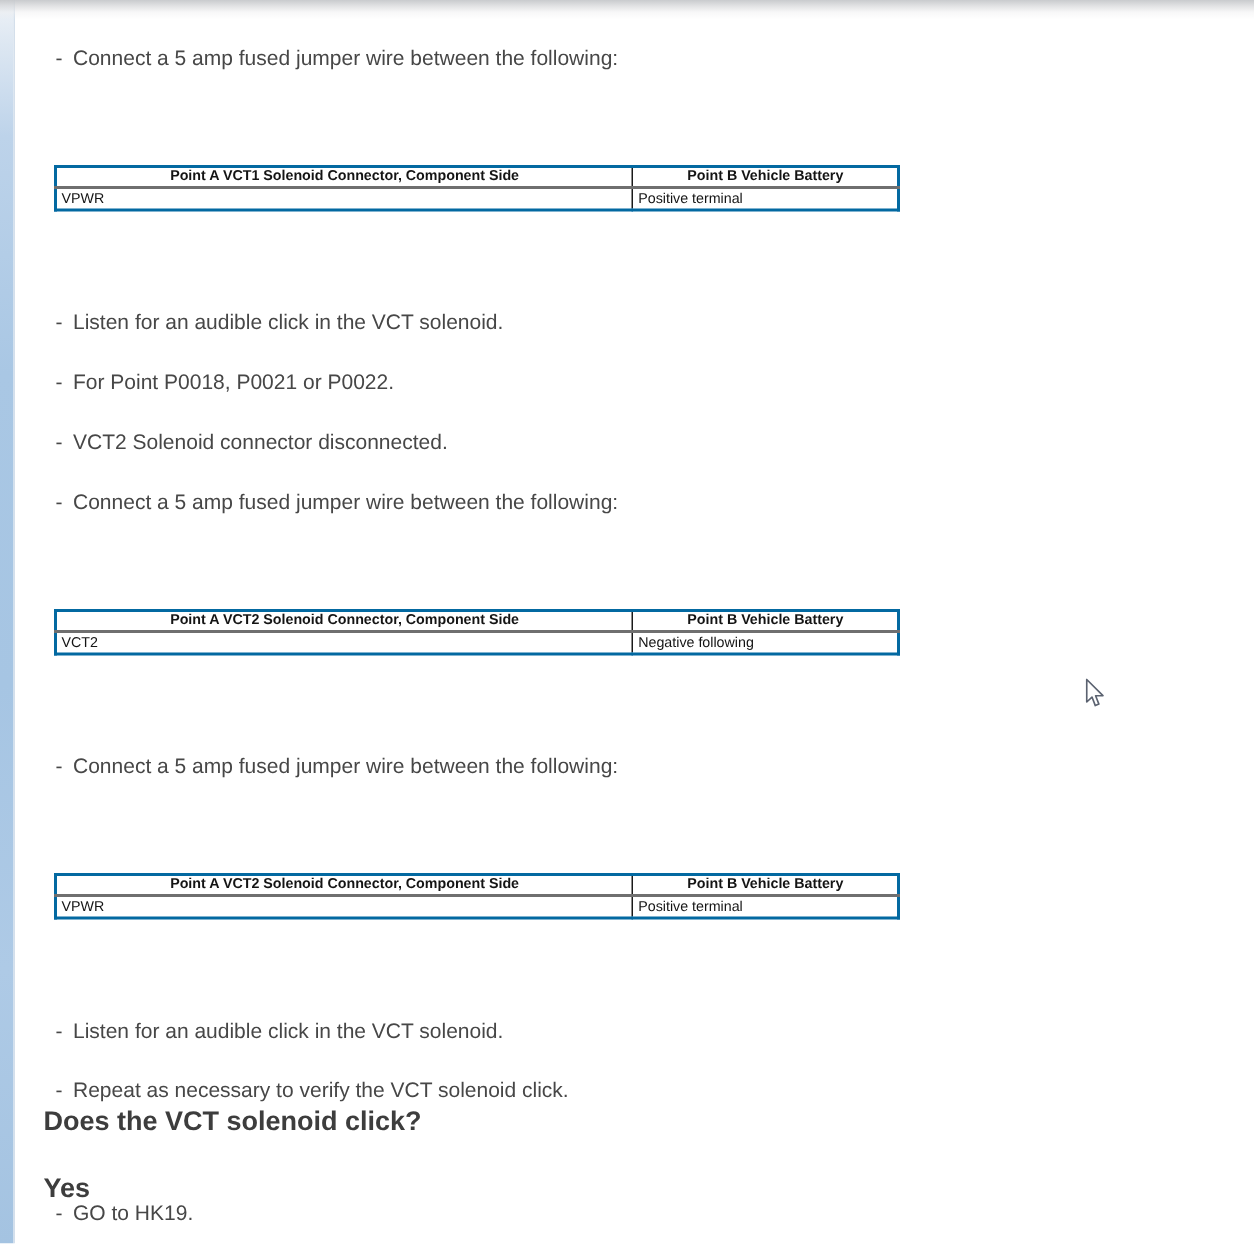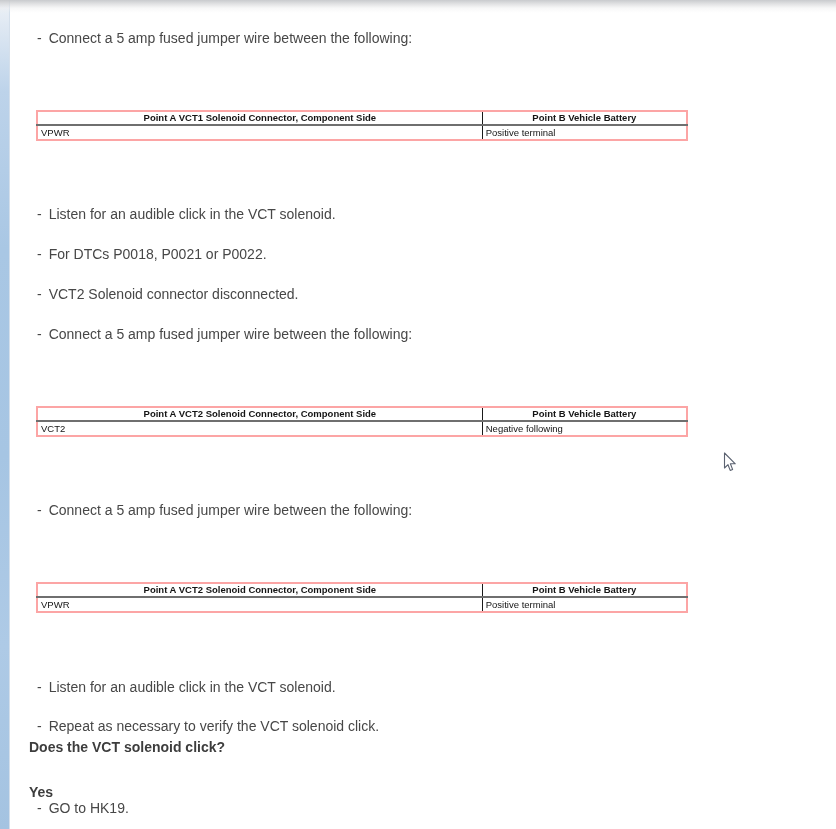--- a/index.html
+++ b/index.html
@@ -41,30 +41,30 @@
   .bullet {
     position: absolute; left: 37px;
     display: flex; align-items: flex-start;
     font-size: 14px; line-height: 16px;
     color: #474747;
     white-space: nowrap;
   }
   .bullet .dash { margin-right: 7px; color: #474747; }
   .bold-line {
     position: absolute; left: 29px;
-    font-size: 14px; line-height: 16px;
+    font-size: 18px; line-height: 16px;
     font-weight: bold; color: #3d3d3d;
     white-space: nowrap;
   }
   table.dtable {
     position: absolute; left: 36px;
-    width: 652px;
+    width: 564px;
     border-collapse: collapse;
     table-layout: fixed;
-    border: 2px solid #fca5a5;
+    border: 2px solid #0369a1;
     background: #ffffff;
     color: #141414;
   }
   table.dtable th {
     width: 68.5%;
     font-size: 9.5px; font-weight: bold;
     height: 12px; line-height: 12px;
     text-align: center; vertical-align: middle;
     border: 1px solid #1a1a1a;
     border-bottom: 2px solid #6f6f6f;
@@ -113,21 +113,21 @@
     </tbody>
   </table>
 
   <div class="bullet" style="top:206px">
     <span class="dash">-</span>
     <span>Listen for an audible click in the VCT solenoid.</span>
   </div>
 
   <div class="bullet" style="top:246px">
     <span class="dash">-</span>
-    <span>For DTCs P0018, P0021 or P0022.</span>
+    <span>For Point P0018, P0021 or P0022.</span>
   </div>
 
   <div class="bullet" style="top:286px">
     <span class="dash">-</span>
     <span>VCT2 Solenoid connector disconnected.</span>
   </div>
 
   <div class="bullet" style="top:326px">
     <span class="dash">-</span>
     <span>Connect a 5 amp fused jumper wire between the following:</span>

